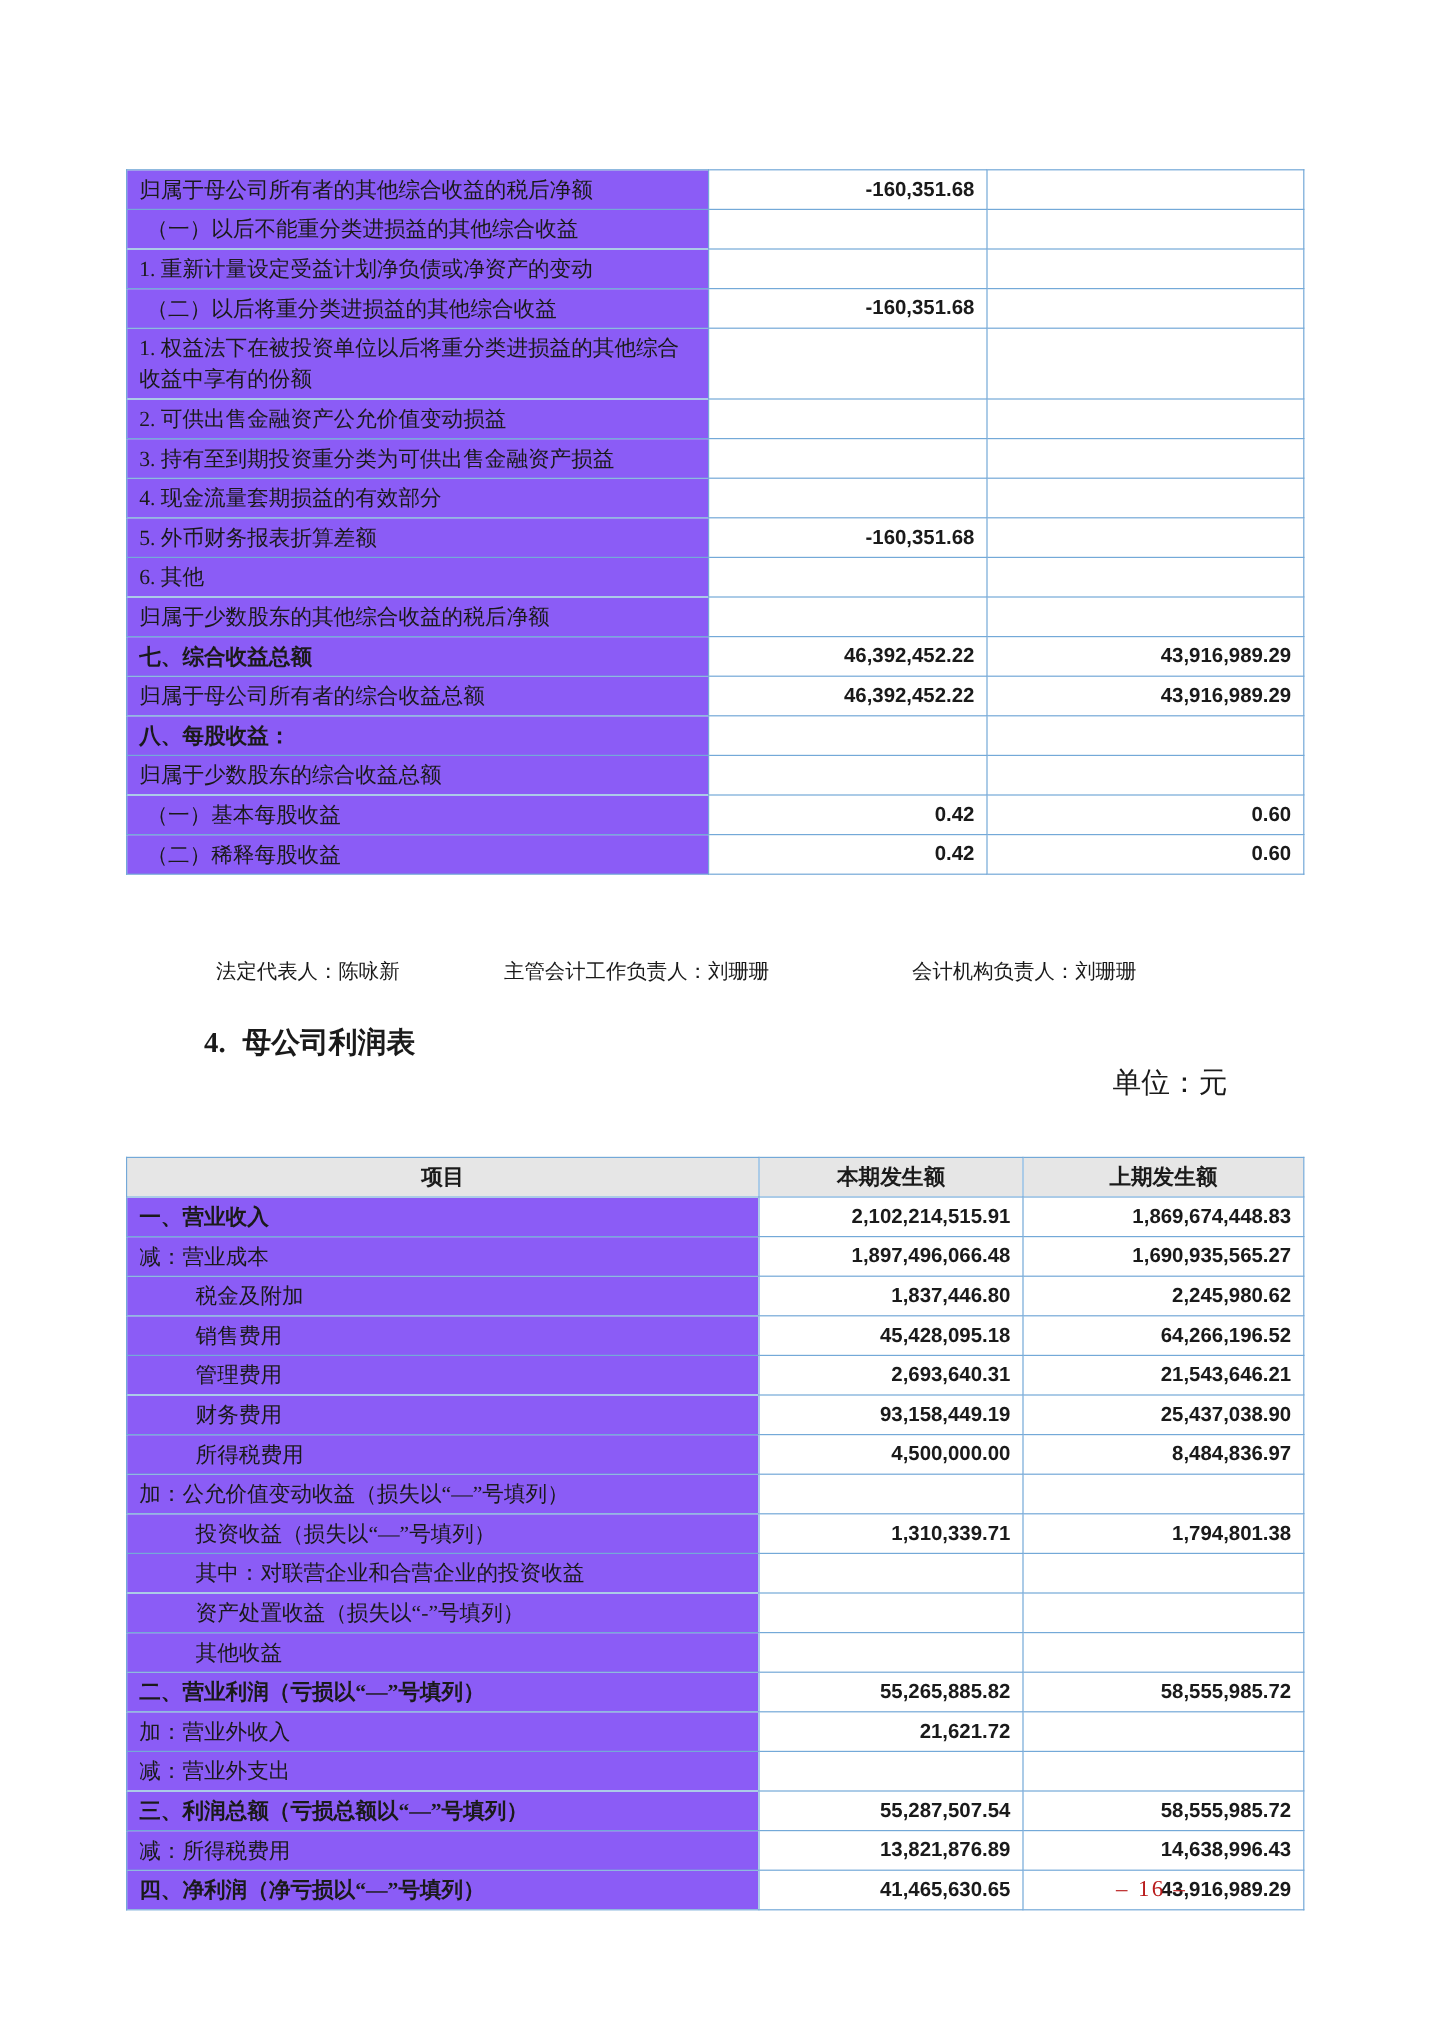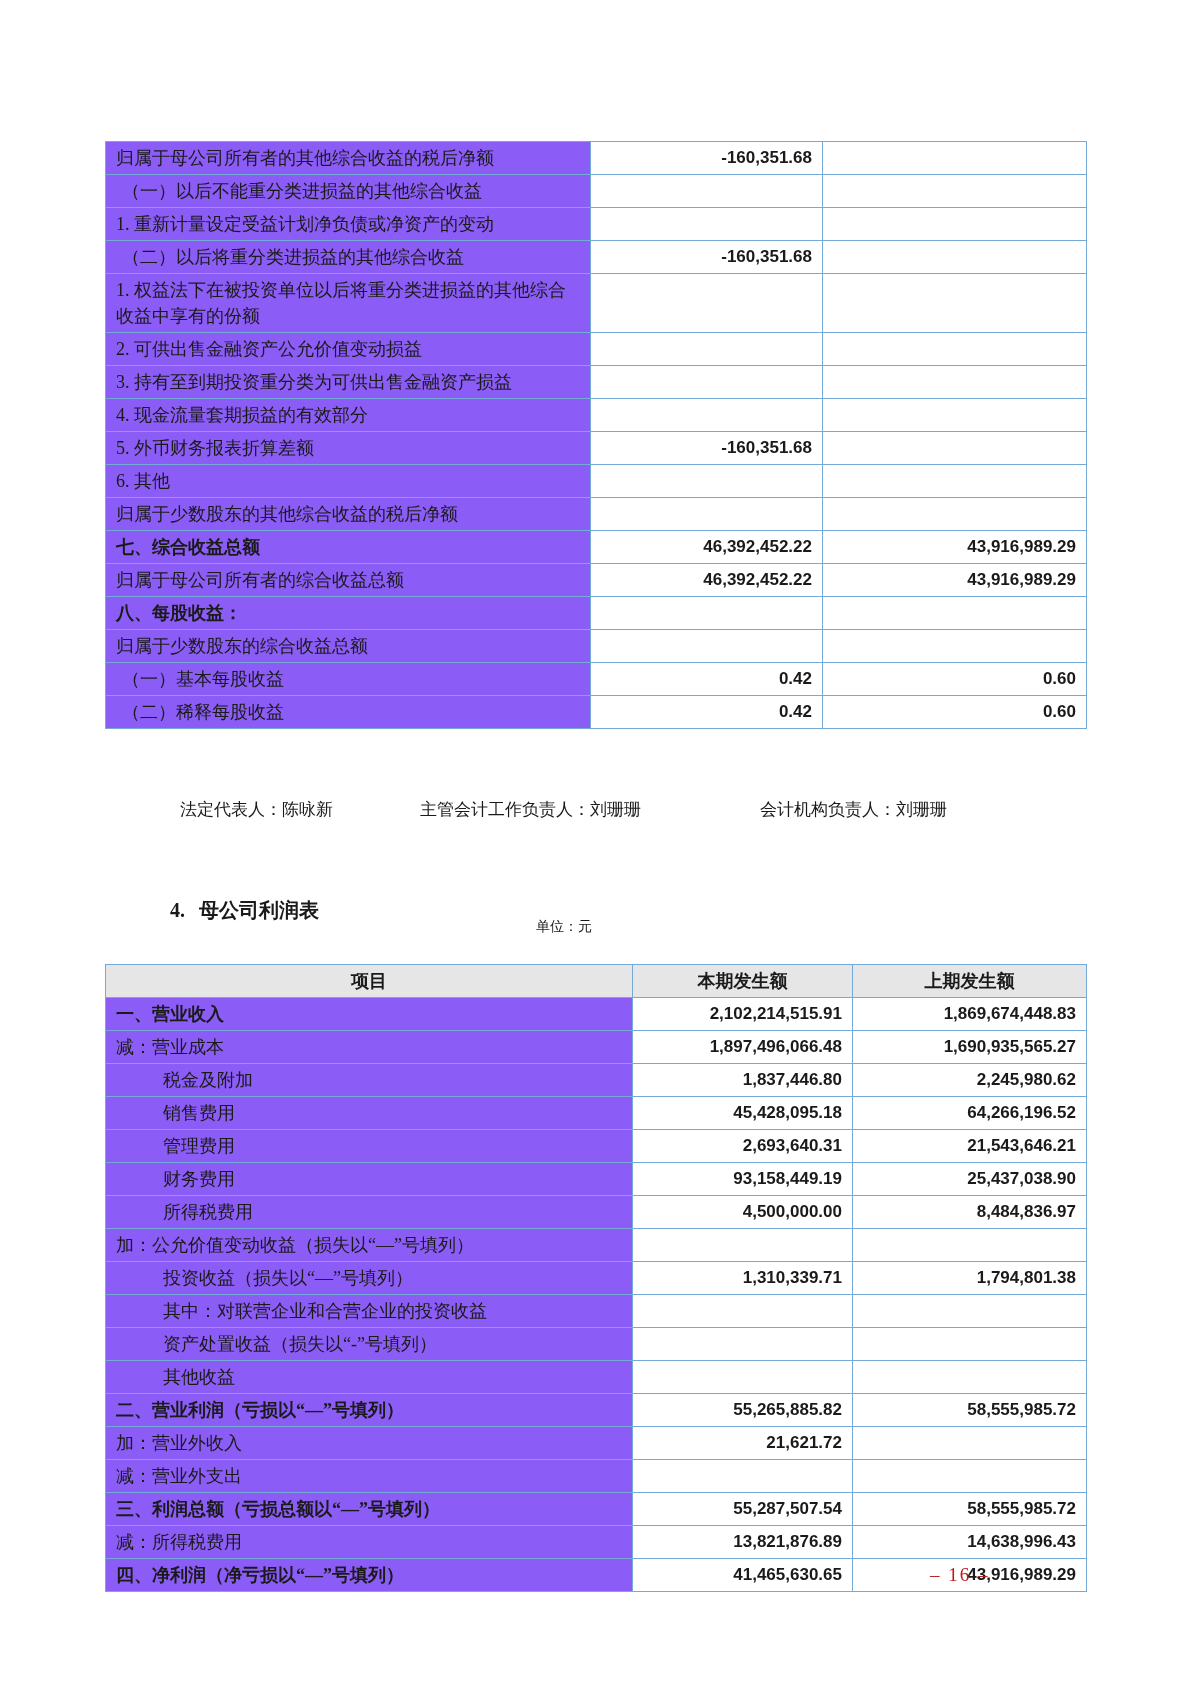--- a/index.html
+++ b/index.html
@@ -62,36 +62,35 @@
     height:24px;
     font-size:17px;
   }
   .signatures span{position:absolute;white-space:nowrap;}
   .sig-1{left:75px;}
   .sig-2{left:315px;}
   .sig-3{left:655px;}
   .section-title{
     position:absolute;
     left:170px;
-    top:897px;
-    font-size:20px;
+    top:853px;
+    font-size:24px;
     font-weight:700;
     white-space:nowrap;
   }
   .section-title .num{margin-right:14px;}
   .unit-line{
     position:absolute;
     left:105px;
     top:886px;
     width:981px;
-    text-align:center;
+    text-align:right;
     padding-right:63px;
     box-sizing:border-box;
-    font-size:14px;
-    margin-top:32px;
+    font-size:24px;
   }
   .page-number{
     position:absolute;
     left:930px;
     top:1564px;
     font-size:19px;
     color:#b91c1c;
     letter-spacing:2px;
     white-space:nowrap;
   }

